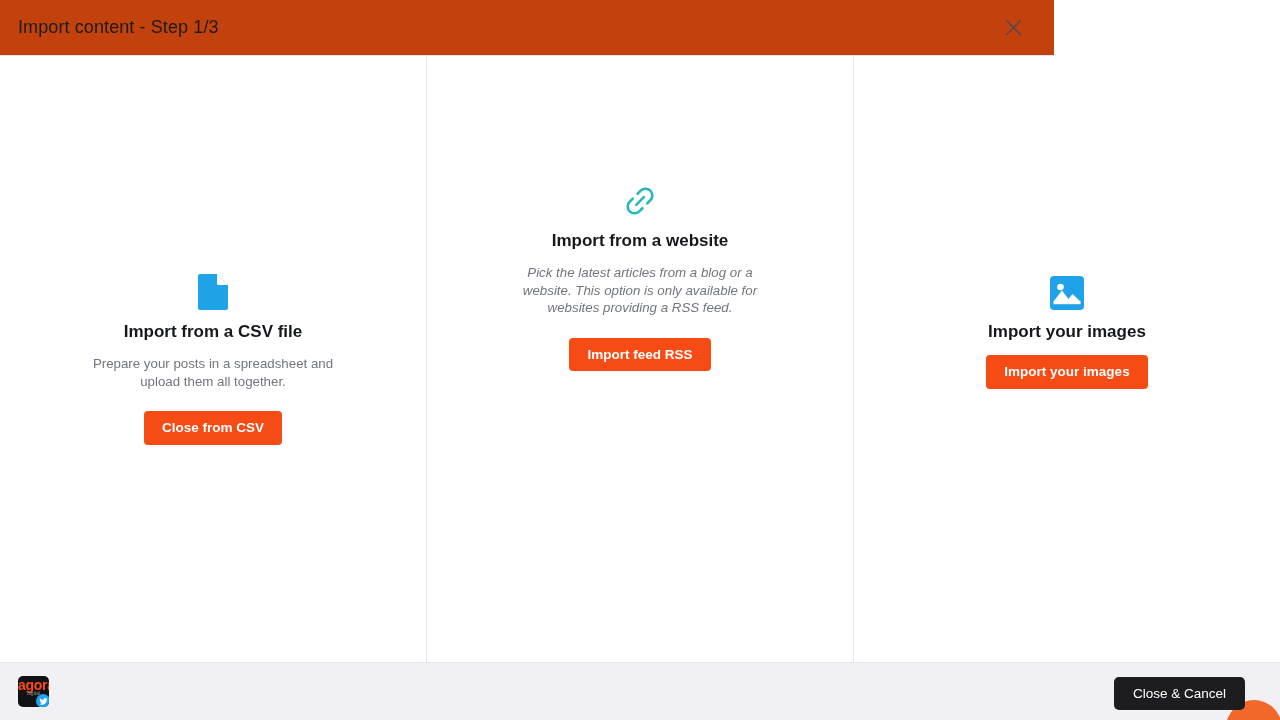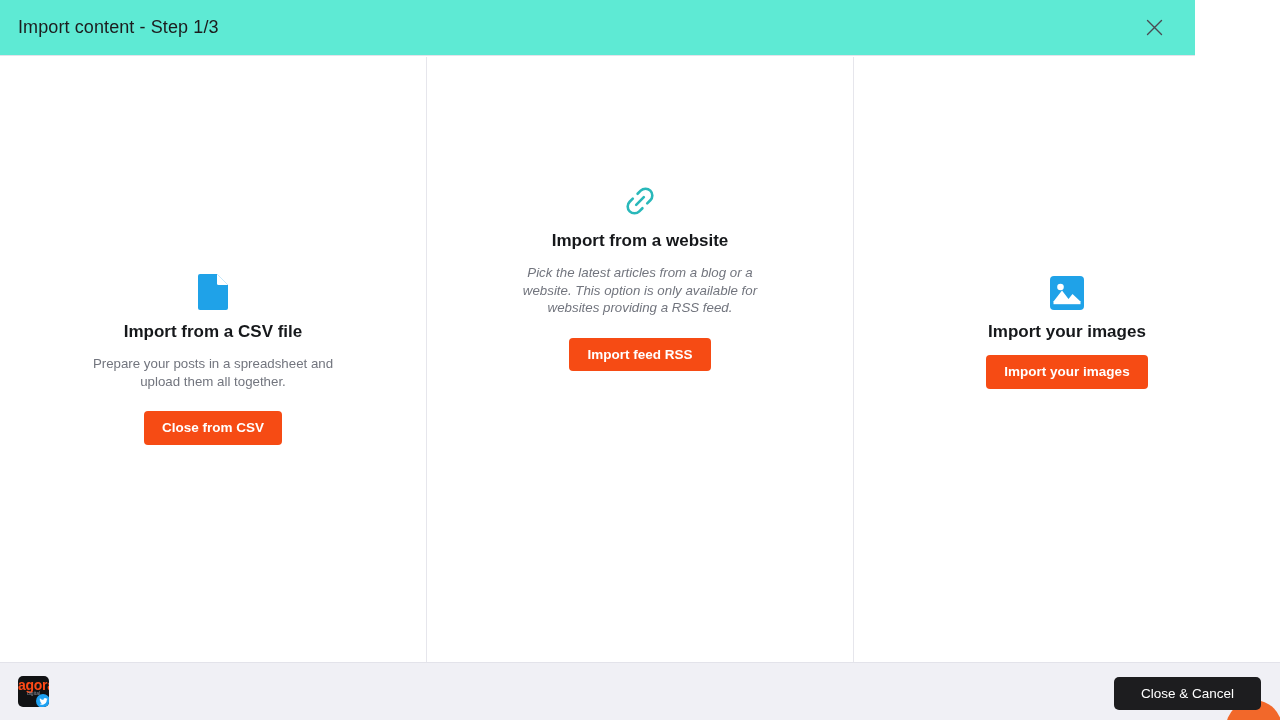--- a/index.html
+++ b/index.html
@@ -16,23 +16,23 @@
     position: relative;
     width: 1280px;
     height: 720px;
     background: #ffffff;
   }
 
   
   .modal-header {
     position: absolute;
     top: 0; left: 0;
-    width: 1195px;
+    width: 1054px;
     height: 56px;
-    background: #5eead4;
+    background: #c2410c;
     border-bottom: 1px solid #e3e3ea;
     display: flex;
     align-items: center;
     justify-content: space-between;
     padding: 0 24px 0 18px;
   }
   .modal-title {
     font-size: 18px;
     font-weight: 400;
     color: #1c1c1e;
@@ -184,21 +184,21 @@
     border: none;
     cursor: pointer;
   }
 
   
   .tooltip {
     position: absolute;
     left: 1114px;
     top: 677px;
     height: 33px;
-    padding: 0 27px;
+    padding: 0 19px;
     background: #1d1d1f;
     color: #ffffff;
     border-radius: 5px;
     font-size: 13.5px;
     display: flex;
     align-items: center;
     justify-content: center;
     white-space: nowrap;
     cursor: pointer;
   }

